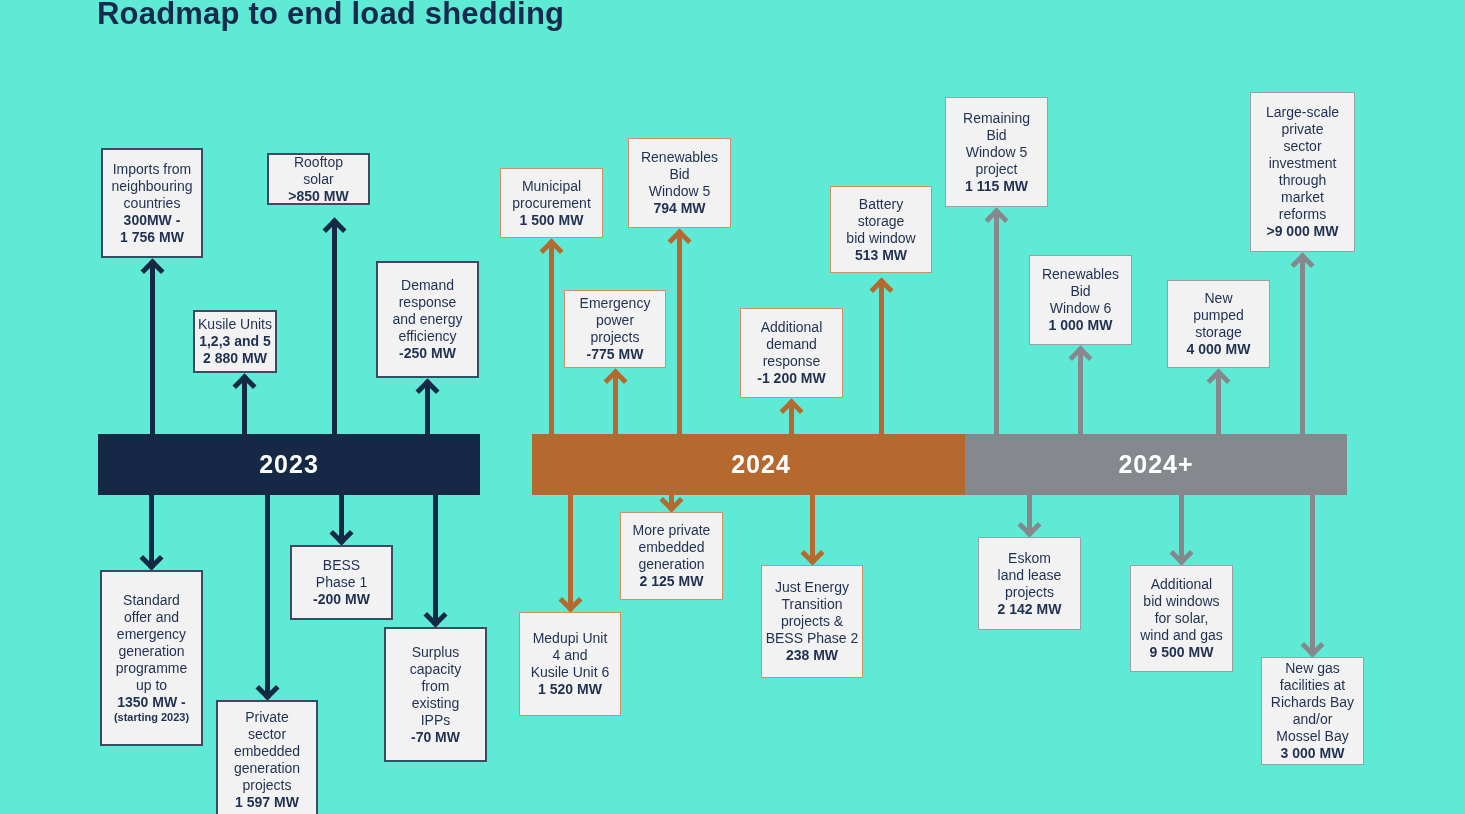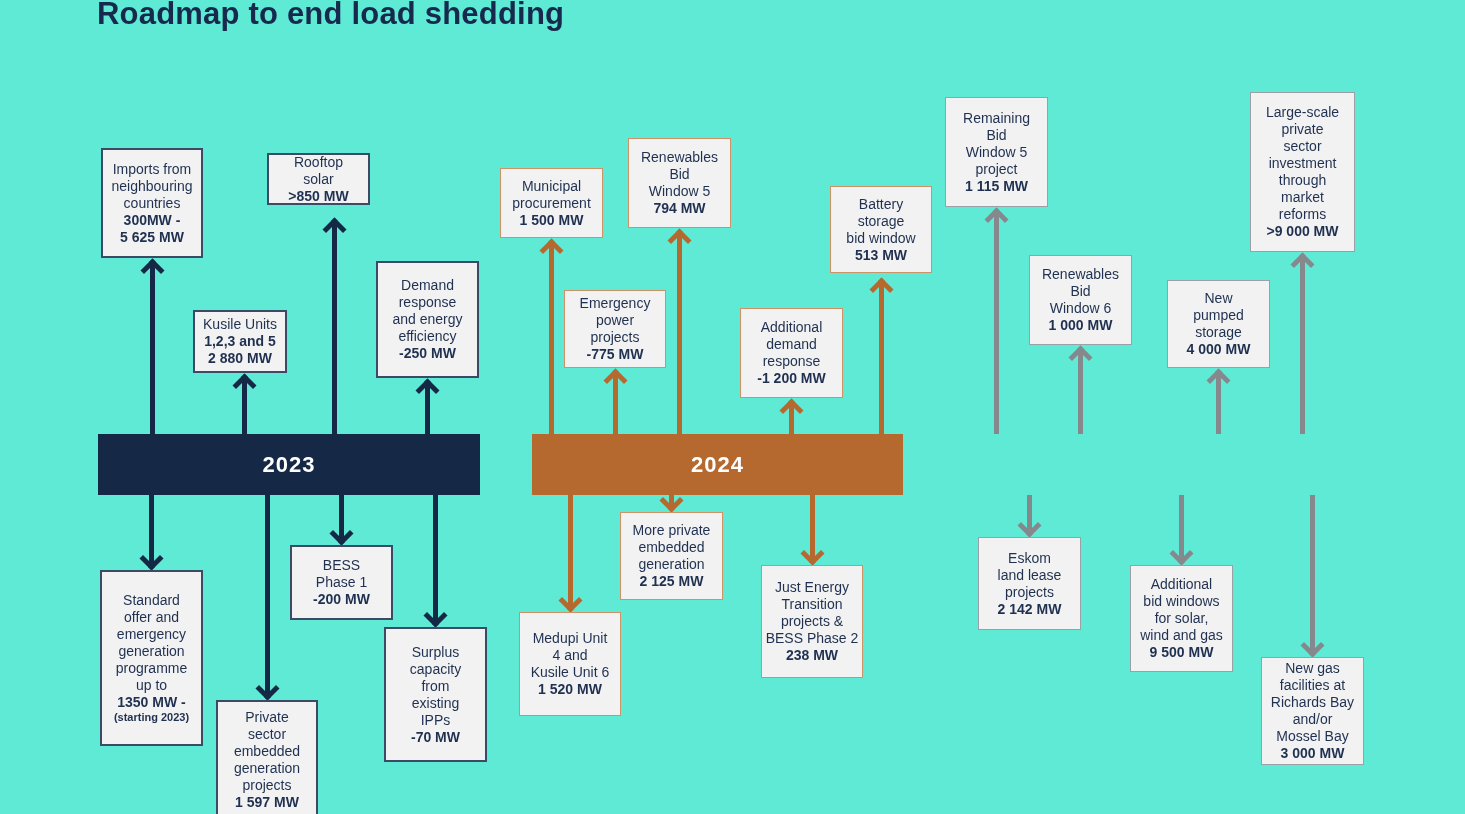--- a/index.html
+++ b/index.html
@@ -1,21 +1,21 @@
 <!DOCTYPE html>
 <html style="--title: #172a4d; --text: #1f3050; --navy: #152845; --orange: #b5692f; --gray: #85898e; --navyBorder: #3d4a66; --orangeBorder: #cb9366; --grayBorder: #9aa0a5; --boxBg: #f2f2f2;"><head>
 <meta charset="utf-8">
 <style>
   html,body{margin:0;padding:0;background:#ffffff;}
   body{width:1465px;height:814px;overflow:hidden;font-family:"Liberation Sans",sans-serif;}
   .canvas{position:relative;width:1465px;height:814px;background:#5eead4;}
   .title{position:absolute;left:97px;top:-4px;margin:0;font-size:31px;font-weight:bold;
          color:var(--title,#172a4d);letter-spacing:0.2px;}
   .bar{position:absolute;height:61px;display:flex;align-items:center;justify-content:center;
-       color:#fff;font-weight:bold;font-size:22px;letter-spacing:1px;}
+       color:#fff;font-weight:bold;font-size:25px;letter-spacing:1px;}
   .bar.c-navy{background:var(--navy,#152845);}
   .bar.c-orange{background:var(--orange,#b5692f);}
   .bar.c-gray{background:var(--gray,#85898e);}
   .box{position:absolute;background:var(--boxBg,#f2f2f2);box-sizing:border-box;
        display:flex;align-items:center;justify-content:center;text-align:center;
        color:var(--text,#1f3050);font-size:14px;line-height:17px;padding:3px;}
   .box.c-navy{border:2px solid var(--navyBorder,#3d4a66);}
   .box.c-orange{border:1.5px solid var(--orangeBorder,#cb9366);}
   .box.c-gray{border:1.5px solid var(--grayBorder,#9aa0a5);}
   .lbl,.val,.note{display:block;white-space:pre-line;}
@@ -50,24 +50,24 @@
   <div class="arrow down c-navy" style="left:265px;top:495px;height:205px"></div>
   <div class="arrow down c-navy" style="left:339px;top:495px;height:50px"></div>
   <div class="arrow down c-navy" style="left:433px;top:495px;height:132px"></div>
 
   <div class="box c-navy" style="left:101px;top:148px;width:102px;height:110px">
     <div>
         <span class="lbl">Imports from
 neighbouring
 countries</span>
         <span class="val">300MW -
-5 625 MW</span>
-      </div>
-  </div>
-  <div class="box c-navy" style="left:193px;top:310px;width:94px;height:63px">
+1 756 MW</span>
+      </div>
+  </div>
+  <div class="box c-navy" style="left:193px;top:310px;width:84px;height:63px">
     <div>
         <span class="lbl">Kusile Units</span>
         <span class="val">1,2,3 and 5
 2 880 MW</span>
       </div>
   </div>
   <div class="box c-navy" style="left:267px;top:153px;width:103px;height:52px">
     <div>
         <span class="lbl">Rooftop
 solar</span>
@@ -116,21 +116,21 @@
     <div>
         <span class="lbl">Surplus
 capacity
 from
 existing
 IPPs</span>
         <span class="val">-70 MW</span>
       </div>
   </div>
 
-  <div class="bar c-orange" style="left:532px;top:434px;width:371px;">
+  <div class="bar c-orange" style="left:532px;top:434px;width:458px;">
     <span>2024</span>
   </div>
 
   <div class="arrow up c-orange" style="left:549px;top:238px;height:196px"></div>
   <div class="arrow up c-orange" style="left:613px;top:368px;height:66px"></div>
   <div class="arrow up c-orange" style="left:677px;top:228px;height:206px"></div>
   <div class="arrow up c-orange" style="left:789px;top:398px;height:36px"></div>
   <div class="arrow up c-orange" style="left:879px;top:277px;height:157px"></div>
   <div class="arrow down c-orange" style="left:568px;top:495px;height:117px"></div>
   <div class="arrow down c-orange" style="left:669px;top:495px;height:17px"></div>
@@ -194,20 +194,23 @@
   <div class="box c-orange" style="left:761px;top:565px;width:102px;height:113px">
     <div>
         <span class="lbl">Just Energy
 Transition
 projects &amp;
 BESS Phase 2</span>
         <span class="val">238 MW</span>
       </div>
   </div>
 
+  <div class="bar c-gray" style="left:965px;top:434px;width:382px;">
+    <span>2024+</span>
+  </div>
 
   <div class="arrow up c-gray" style="left:994px;top:207px;height:227px"></div>
   <div class="arrow up c-gray" style="left:1078px;top:345px;height:89px"></div>
   <div class="arrow up c-gray" style="left:1216px;top:368px;height:66px"></div>
   <div class="arrow up c-gray" style="left:1300px;top:252px;height:182px"></div>
   <div class="arrow down c-gray" style="left:1027px;top:495px;height:42px"></div>
   <div class="arrow down c-gray" style="left:1179px;top:495px;height:70px"></div>
   <div class="arrow down c-gray" style="left:1310px;top:495px;height:162px"></div>
 
   <div class="box c-gray" style="left:945px;top:97px;width:103px;height:110px">

